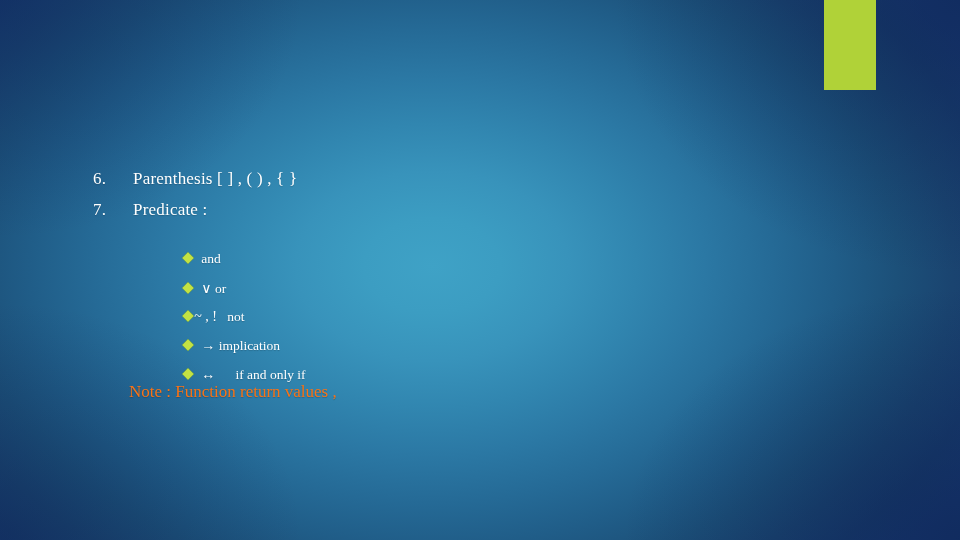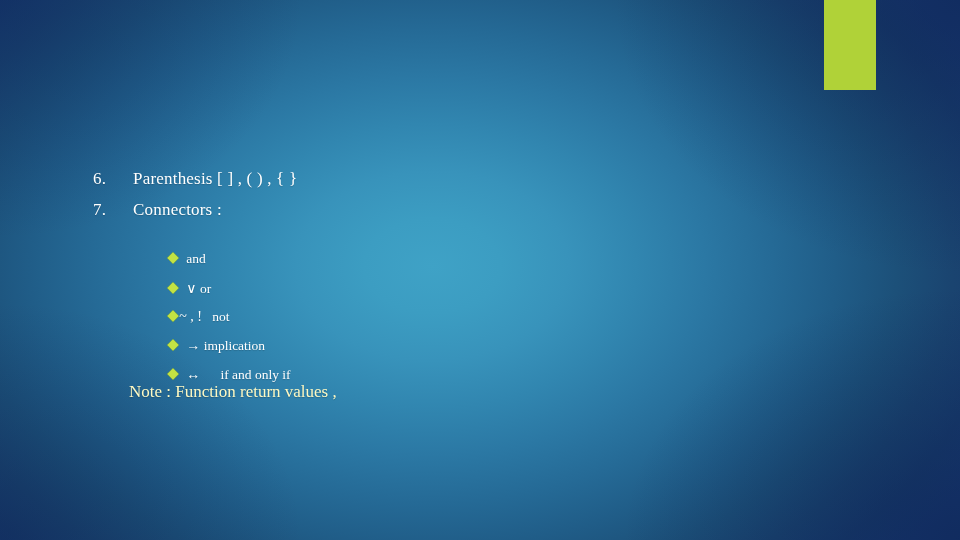--- a/index.html
+++ b/index.html
@@ -71,21 +71,21 @@
   }
   .num-item .marker {
     display: inline-block;
     width: 40px;
   }
   #item-6 { left: 93px; top: 169px; }
   #item-7 { left: 93px; top: 200px; }
 
   .bullet-row {
     position: absolute;
-    left: 149px;
+    left: 164px;
     color: #ffffff;
     font-size: 13.5px;
     white-space: pre;
     text-shadow: 0 1px 1px rgba(0,0,0,0.18);
   }
   .bullet-row .diamond {
     display: inline-block;
     width: 8px;
     height: 8px;
     background: #c3e243;
@@ -102,21 +102,21 @@
   #bul-2 { top: 264px; }
   #bul-3 { top: 293px; }
   #bul-4 { top: 322px; }
   #bul-5 { top: 351px; }
 
   #bul-1 .diamond, #bul-2 .diamond, #bul-4 .diamond, #bul-5 .diamond { margin-right: 9px; }
   #bul-3 .diamond { margin-right: 2px; }
 
   .note-line {
     position: absolute;
-    color: #fef9c3;
+    color: #f97316;
     font-size: 17px;
     white-space: nowrap;
     text-shadow: 0 1px 1px rgba(0,0,0,0.2);
   }
   #note-1 { left: 129px; top: 382px; }
   #note-2 { left: 183px; top: 415px; }
 </style>
 </head>
 <body>
 
@@ -127,21 +127,21 @@
 
   <div id="accent-bar"></div>
 
   <div class="content">
 
     <div class="num-item" id="item-6">
       <span class="marker">6.</span><span>Parenthesis  [ ] , ( ) , { }</span>
     </div>
 
     <div class="num-item" id="item-7">
-      <span class="marker">7.</span><span>Connectors :</span>
+      <span class="marker">7.</span><span>Predicate :</span>
     </div>
 
     <div class="bullet-row" id="bul-1">
       <span class="diamond"></span><span class="sym"></span><span>and</span>
     </div>
 
     <div class="bullet-row" id="bul-3">
       <span class="diamond"></span><span class="sym">~ , !</span><span>   not</span>
     </div>
 

